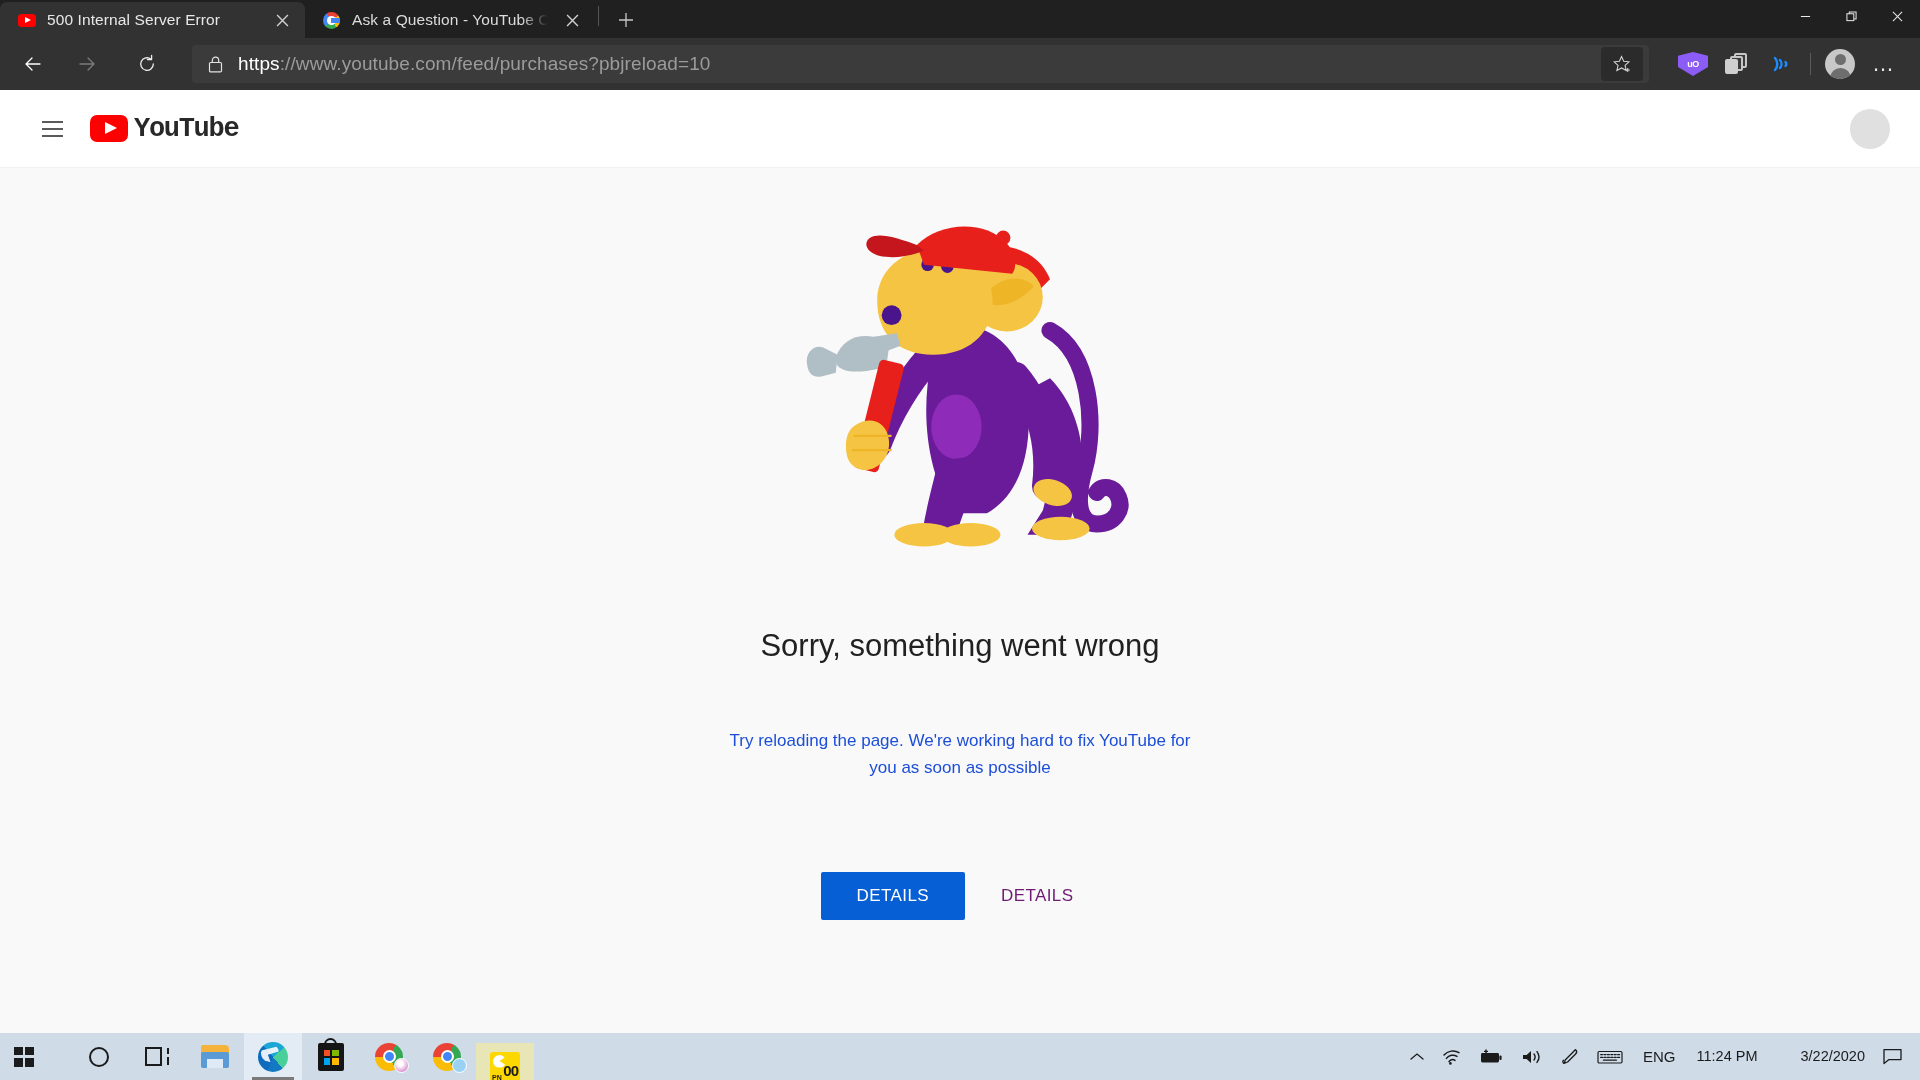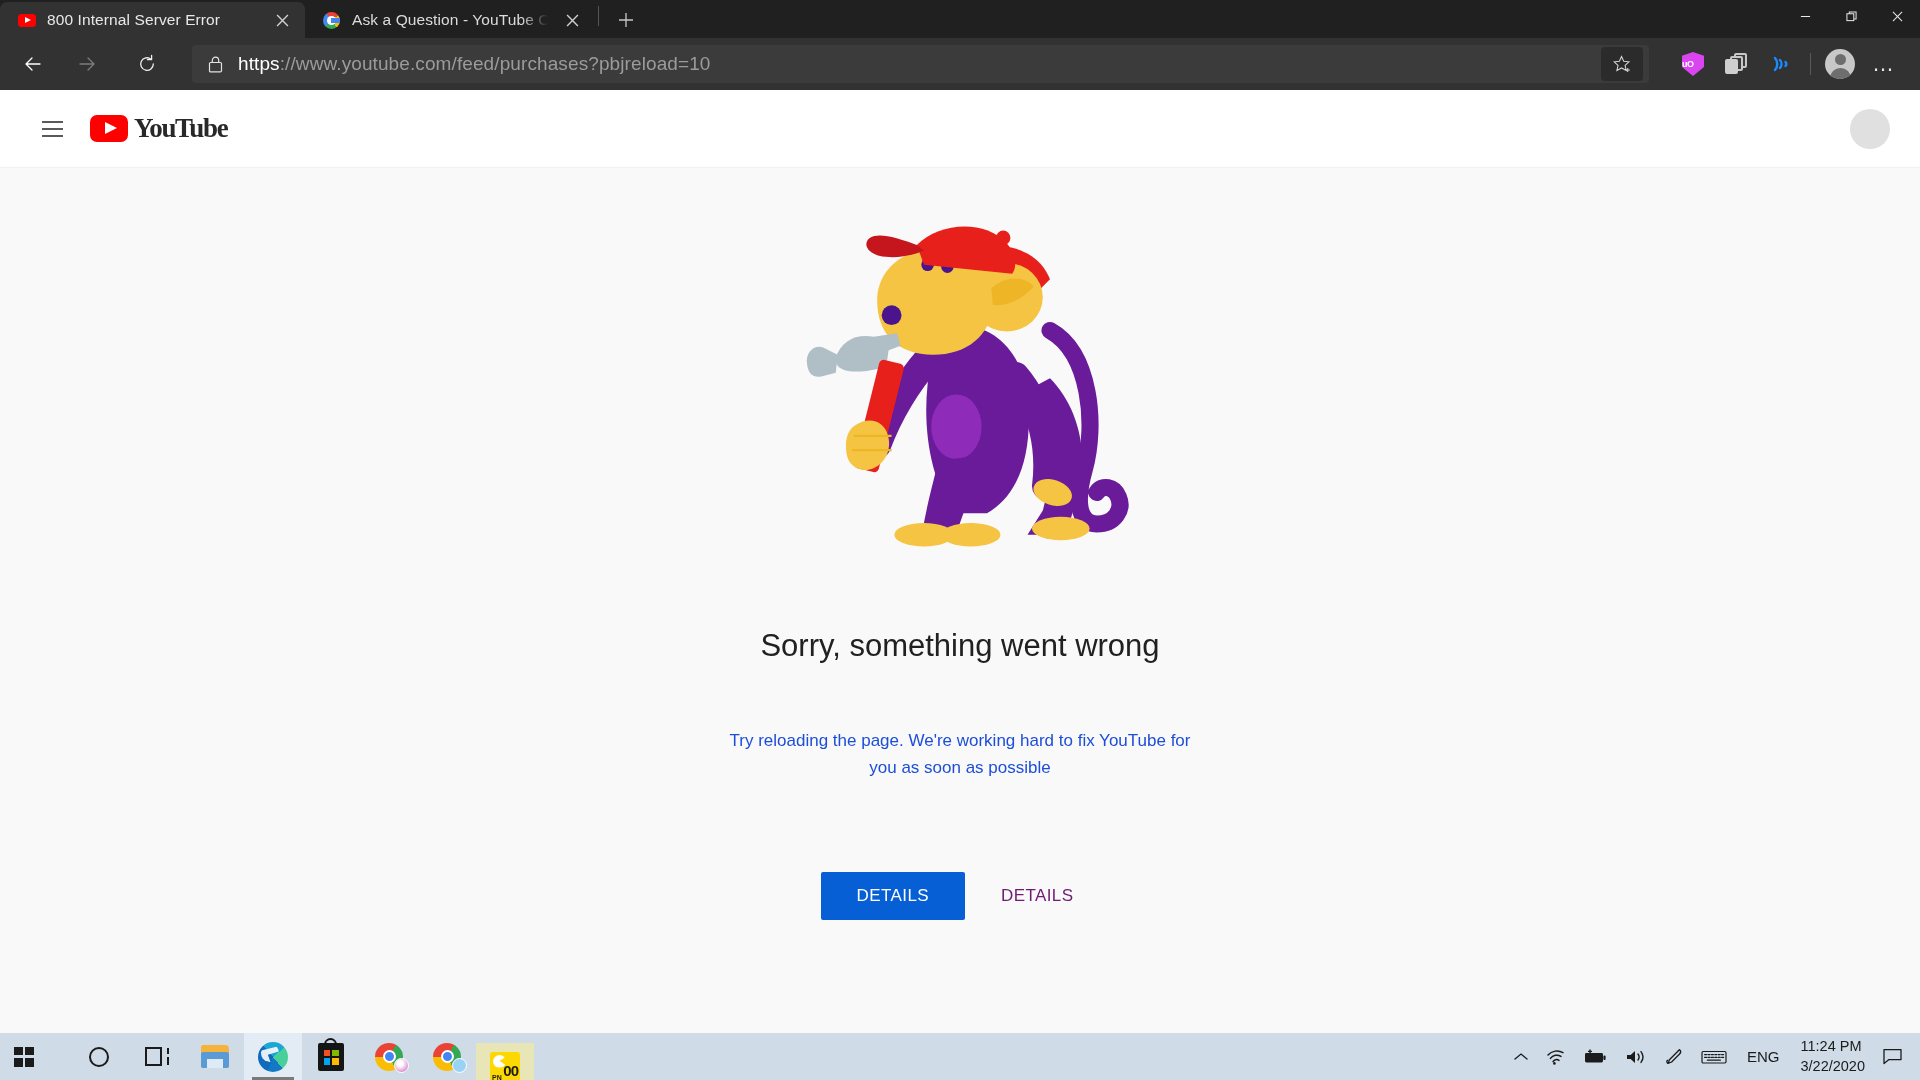--- a/index.html
+++ b/index.html
@@ -78,22 +78,22 @@
     width:42px; height:34px; border-radius:4px; background:#2b2b2b;
     display:flex; align-items:center; justify-content:center; color:#d8d8d8; margin-right:2px; flex:0 0 42px;
   }
   .star svg { width:19px; height:19px; }
 
   .tb-icons { display:flex; align-items:center; gap:0; margin-left:6px; }
   .tbi { width:44px; height:42px; display:flex; align-items:center; justify-content:center; position:relative; }
   .tb-sep { width:1px; height:22px; background:#5b5b5b; margin:0 7px; }
 
   
-  .ublock { width:22px; height:24px; background:#d946ef; clip-path:polygon(50% 0,100% 16%,100% 62%,50% 100%,0 62%,0 16%);
-            display:flex; align-items:center; justify-content:flex-start; }
+  .ublock { width:30px; height:24px; background:#8b5cf6; clip-path:polygon(50% 0,100% 16%,100% 62%,50% 100%,0 62%,0 16%);
+            display:flex; align-items:center; justify-content:center; }
   .ublock span { color:#fff; font-size:9px; font-weight:bold; letter-spacing:-.5px; font-family:"Liberation Sans",sans-serif; }
   
   .collections { position:relative; width:24px; height:22px; }
   .collections i { position:absolute; display:block; border:2px solid #c6c6c6; border-radius:2px; background:#3b3b3b; }
   .collections i:nth-child(1){ width:13px;height:15px; left:9px; top:0; }
   .collections i:nth-child(2){ width:13px;height:15px; left:5px; top:3px; }
   .collections i:nth-child(3){ width:13px;height:15px; left:0px; top:6px; background:#cfcfcf; border-color:#cfcfcf;}
   
   .waves { color:#1a8cff; display:flex; align-items:center; }
   .waves svg { width:22px; height:20px; }
@@ -108,21 +108,21 @@
   .yt-header {
     height:78px; background:#ffffff; display:flex; align-items:center;
     padding:0 30px 0 28px; border-bottom:1px solid #f1f1f1;
   }
   .yt-burger { width:48px; height:48px; display:flex; flex-direction:column; align-items:center; justify-content:center; gap:5px; margin-right:14px; }
   .yt-burger i { display:block; width:21px; height:2px; background:#5a5a5a; }
   .yt-logo { display:flex; align-items:center; gap:6px; }
   .yt-play { width:38px; height:27px; background:#ff0000; border-radius:7px; position:relative; }
   .yt-play::after { content:""; position:absolute; left:15px; top:7.4px; width:0; height:0;
      border-left:12px solid #fff; border-top:6.5px solid transparent; border-bottom:6.5px solid transparent; }
-  .yt-word { font-size:27px; font-weight:bold; color:#282828; letter-spacing:-1.3px; font-family:Liberation Serif, serif; }
+  .yt-word { font-size:27px; font-weight:bold; color:#282828; letter-spacing:-1.3px; font-family:Liberation Mono, monospace; }
   .yt-avatar { margin-left:auto; width:40px; height:40px; border-radius:50%; background:#e0e0e0; }
 
   .error-wrap {
     display:flex; flex-direction:column; align-items:center;
     padding-top:22px; background:#f9f9f9; height:865px;gap:48px;
   }
   .monkey { width:360px; height:380px; }
   .err-title { font-size:31px; color:#212121; font-weight:400; margin-top:10px; letter-spacing:0; }
   .err-sub { font-size:17px; color:#1d4ed8; line-height:1.58; text-align:center; margin-top:16px; max-width:480px; }
   .err-actions { display:flex; align-items:center; gap:10px; margin-top:42px; }
@@ -180,36 +180,36 @@
   .yellowapp { width:30px; height:30px; background:#fdd700; border-radius:3px; position:relative; display:flex; align-items:center; justify-content:center; }
   .yellowapp .pac { position:absolute; left:3px; top:3px; width:13px; height:13px; border-radius:50%; background:#fff;
        clip-path:polygon(50% 50%, 100% 18%, 100% 0, 0 0, 0 100%, 100% 100%, 100% 82%); }
   .yellowapp .glyph { position:absolute; right:2px; bottom:3px; font-size:15px; font-weight:bold; color:#1b1b1b; font-family:"Liberation Sans",sans-serif; letter-spacing:-1px;}
   .yellowapp .pn { position:absolute; left:2px; bottom:1px; font-size:7px; font-weight:bold; color:#1b1b1b; }
 
   .tray { margin-left:auto; display:flex; align-items:center; gap:0; padding-right:6px; }
   .tray-item { height:47px; display:flex; align-items:center; justify-content:center; padding:0 9px; color:#1b1b1b; }
   .tray-item svg { display:block; }
   .tray-lang { font-size:15px; color:#1b1b1b; padding:0 11px; }
-  .tray-clock { display:flex; flex-direction:column; justify-content:center; padding:0 10px; line-height:1.35; }
+  .tray-clock { display:flex; flex-direction:row; justify-content:center; padding:0 10px; line-height:1.35;gap:43px; }
   .tray-clock span { font-size:14.5px; color:#1b1b1b; }
   .tray-notif { padding:0 12px 0 8px; }
 </style>
 </head>
 <body>
 
 <div class="browser">
 
   <div class="tabstrip">
 
     <div class="tab active">
       <span class="tab-fav">
           <span class="fav-yt"></span>
         </span>
-      <span class="tab-title">800 Internal Server Error</span>
+      <span class="tab-title">500 Internal Server Error</span>
       <span class="tab-close">
         <svg viewBox="0 0 12 12">
             <path d="M1 1 L11 11 M11 1 L1 11" stroke="currentColor" stroke-width="1.3" fill="none"></path>
           </svg>
       </span>
     </div>
 
     <div class="tab inactive">
       <span class="tab-fav">
           <span class="fav-g"></span>

